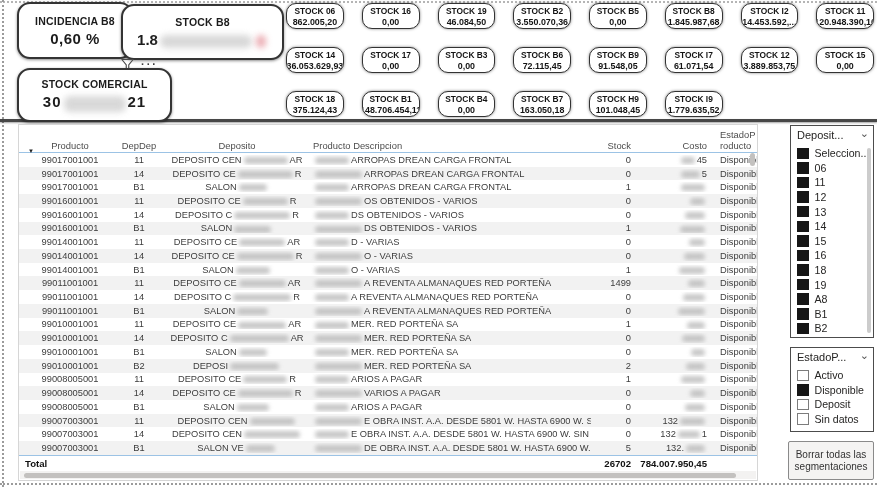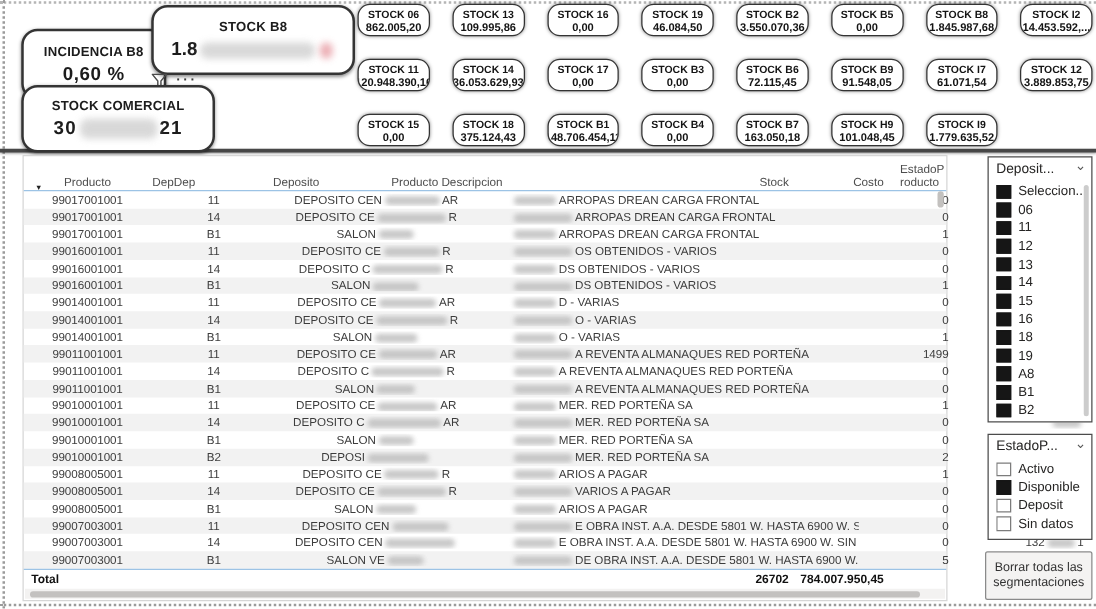--- a/index.html
+++ b/index.html
@@ -40,21 +40,21 @@
   .mini-card .n{font-weight:bold;font-size:8.9px;color:#141414;margin-top:1px;white-space:nowrap;}
   
   .tablebox{position:absolute;left:18px;top:124px;width:740px;height:357px;background:#fff;
             border:1px solid #d6d6d6;box-sizing:border-box;}
   .thead{display:grid;grid-template-columns:90px 48px 148px 280px 46px 76px 1fr;
          height:26px;align-items:end;padding:0 0 1px 6px;border-bottom:1.6px solid #9cc3e5;
          font-size:9.4px;color:#4d4d4d;}
   .thead .hc{line-height:10.5px;}
   .sortmark{position:absolute;left:9px;top:23px;font-size:6px;color:#222;}
   .trow{display:grid;grid-template-columns:90px 48px 148px 280px 46px 76px 1fr;
-        height:13.72px;align-items:center;padding-left:6px;font-size:9.3px;color:#3c3c3c;gap:32px;}
+        height:13.72px;align-items:center;padding-left:6px;font-size:9.3px;color:#3c3c3c;}
   .trow.odd{background:#f2f2f2;}
   .c-center{text-align:center;}
   .c-right{text-align:right;padding-right:6px;}
   .c-left{padding-left:2px;}
   .c-estado{padding-left:7px;}
   .h-estado{word-break:break-all;max-width:50px;}
   .nowrap{white-space:nowrap;overflow:hidden;}
   .totalrow{display:grid;grid-template-columns:90px 48px 148px 280px 46px 76px 1fr;height:16px;
             align-items:center;padding-left:6px;font-size:9.6px;font-weight:bold;color:#111;
             border-top:1.6px solid #9cc3e5;}
@@ -81,21 +81,21 @@
 </head>
 <body>
 
 <div class="canvas">
 
   <div class="edge edge-top"></div>
   <div class="edge edge-left"></div>
   <div class="edge edge-bottom"></div>
   <div class="dark-divider"></div>
 
-  <div class="bigcard" style="left:17px;top:23px;width:112px;height:53px;">
+  <div class="bigcard" style="left:17px;top:2px;width:112px;height:53px;">
     <div class="t">INCIDENCIA B8</div>
     <div class="v v-green">0,60 %</div>
   </div>
 
   <div class="bigcard" style="left:121px;top:4px;width:159px;height:52px;">
     <div class="t">STOCK B8</div>
     <div class="v v-red">
       <span>1.8</span><span class="blob blob-big" style="width:92px;"></span><span class="blob blob-big blob-red" style="width:10px;"></span>
     </div>
   </div>
@@ -112,24 +112,20 @@
     <div class="v v-huge">
       <span>30</span><span class="blob blob-big" style="width:62px;height:16px;"></span><span>21</span>
     </div>
   </div>
 
 
   <div class="stock-grid">
       <div class="mini-card">
         <div class="l">STOCK 06</div>
         <div class="n">862.005,20</div>
-      </div>
-      <div class="mini-card">
-        <div class="l">STOCK 13</div>
-        <div class="n">109.995,86</div>
       </div>
       <div class="mini-card">
         <div class="l">STOCK 16</div>
         <div class="n">0,00</div>
       </div>
       <div class="mini-card">
         <div class="l">STOCK 19</div>
         <div class="n">46.084,50</div>
       </div>
       <div class="mini-card">

